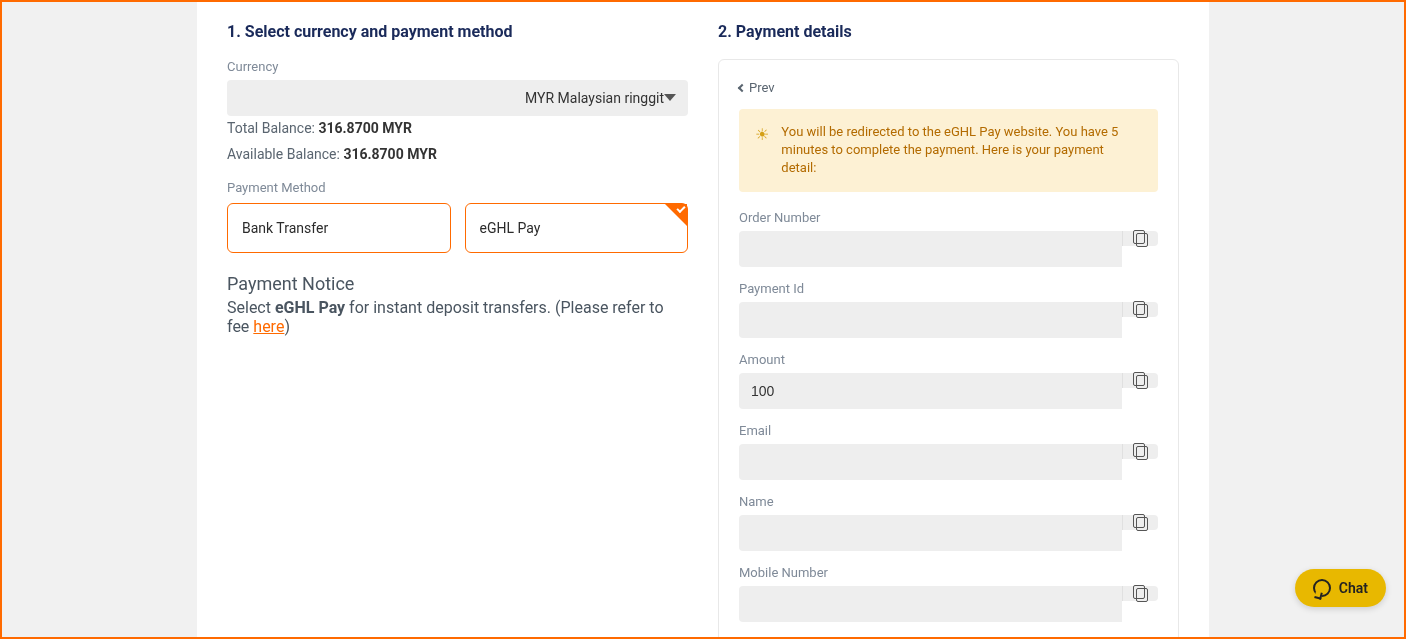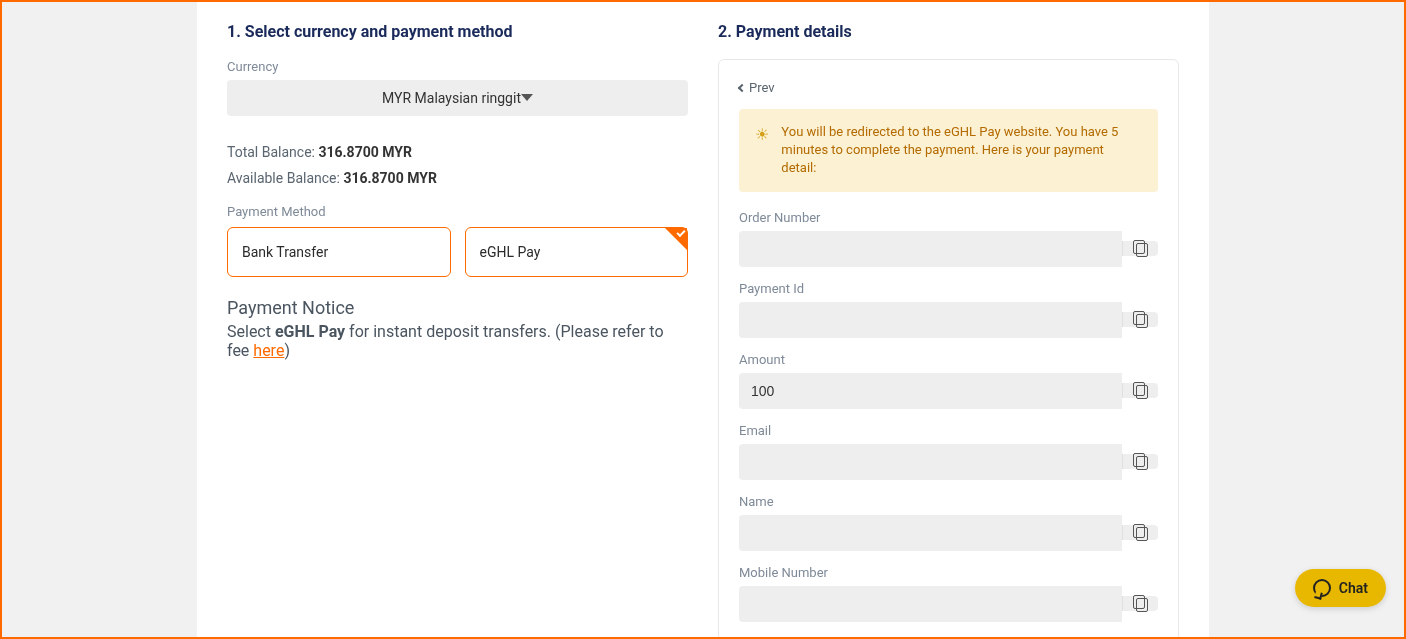--- a/index.html
+++ b/index.html
@@ -39,24 +39,24 @@
 
     .select-box {
       width: 100%;
       background: #eeeeee;
       border: none;
       border-radius: 4px;
       padding: 10px 12px;
       font-size: 14px;
       color: #333;
       display: flex;
-      justify-content: center;
+      justify-content: flex-end;
       align-items: center;
       cursor: pointer;
-      margin-bottom: 28px;
+      margin-bottom: 4px;
     }
     .chev-down {
       width: 12px; height: 8px;
       border-left: 6px solid transparent;
       border-right: 6px solid transparent;
       border-top: 7px solid #555;
     }
 
     .balance-row {
       font-size: 14px;
@@ -138,21 +138,21 @@
     }
     .warn-box .msg{
       font-size:13px;
       color:#b36b00;
       line-height:1.4;
     }
 
     .fld { margin-bottom:14px; }
     .fld-label { font-size:13px; color:#7f8a98; margin-bottom:6px; display:block;}
     .fld-row{
-      display:flex; align-items:center; gap:0;
+      display:flex; align-items:flex-start; gap:0;
     }
     .fld-input{
       flex:1;
       background:#eeeeee;
       border:none;
       border-radius:4px 0 0 4px;
       padding:10px 12px;
       font-size:14px;
       color:#333;
     }

